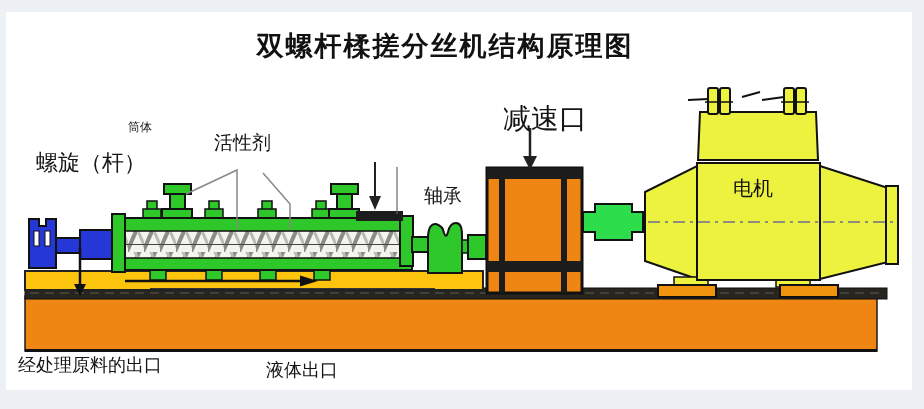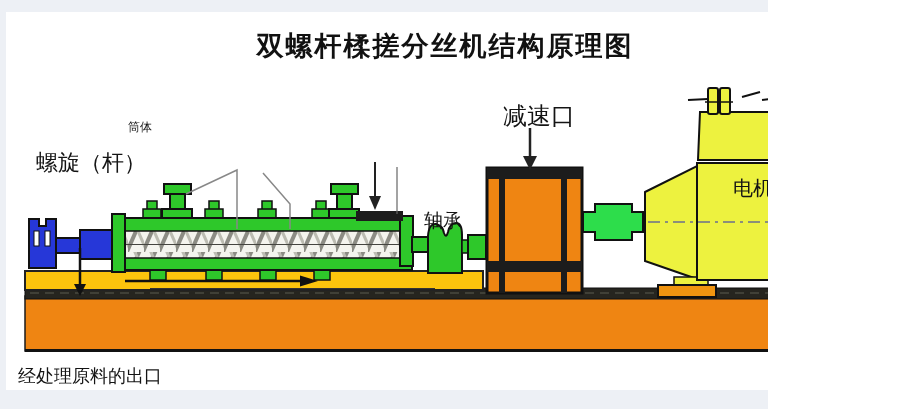--- a/index.html
+++ b/index.html
@@ -1,36 +1,36 @@
 <!DOCTYPE html>
 <html><head>
 <meta charset="utf-8">
 <style>
   html,body{margin:0;padding:0;}
   .page{
-    position:relative;width:768px;height:409px;
+    position:relative;width:924px;height:409px;
     background:#edf0f5;overflow:hidden;
     font-family:"Liberation Sans",sans-serif;
   }
   .paper{position:absolute;left:6px;top:12px;width:906px;height:378px;background:#ffffff;}
   .art{position:absolute;left:0;top:0;width:924px;height:409px;}
   .lbl{position:absolute;color:#141414;white-space:nowrap;}
   .title{
     position:absolute;left:0;top:28px;width:890px;text-align:center;
     font-family:"Liberation Serif",serif;font-weight:bold;
     font-size:27px;letter-spacing:2px;color:#111;
   }
   .l-screw{left:36px;top:148px;font-size:22px;}
   .l-barrel{left:128px;top:119px;font-size:12px;}
   .l-additive{left:214px;top:127px;font-size:19px;line-height:31px;}
   .l-feed{left:351px;top:134px;font-size:19px;}
-  .l-bearing{left:424px;top:183px;font-size:19px;margin-top:25px;}
-  .l-reducer{left:503px;top:100px;font-size:24px;}
+  .l-bearing{left:424px;top:183px;font-size:19px;}
+  .l-reducer{left:503px;top:100px;font-size:28px;}
   .l-motor{left:733px;top:175px;font-size:20px;}
-  .l-outlet{left:18px;top:364px;font-size:18px;}
+  .l-outlet{left:18px;top:353px;font-size:18px;}
   .l-liquid{left:266px;top:358px;font-size:18px;}
   .l-frame{left:419px;top:350px;font-size:18px;}
 </style>
 </head>
 <body>
 
 <div class="page">
   <div class="paper"></div>
 
   <svg class="art" viewBox="0 0 924 409">
@@ -129,18 +129,20 @@
     <polygon points="523,156 537,156 530,170" fill="#222"></polygon>
     <polyline points="186,194 237,170 237,229" fill="none" stroke="#888" stroke-width="1.5"></polyline>
     <polyline points="263,173 290,204 290,229" fill="none" stroke="#888" stroke-width="1.5"></polyline>
   </svg>
 
   <div class="title">双螺杆楺搓分丝机结构原理图</div>
 
   <div class="lbl l-screw">螺旋（杆）</div>
   <div class="lbl l-barrel">筒体</div>
   <div class="lbl l-additive">
+    <div>活性剂</div>
   </div>
   <div class="lbl l-bearing">轴承</div>
   <div class="lbl l-reducer">减速口</div>
   <div class="lbl l-motor">电机</div>
   <div class="lbl l-outlet">经处理原料的出口</div>
+  <div class="lbl l-liquid">液体出口</div>
 </div>
 
 </body></html>

